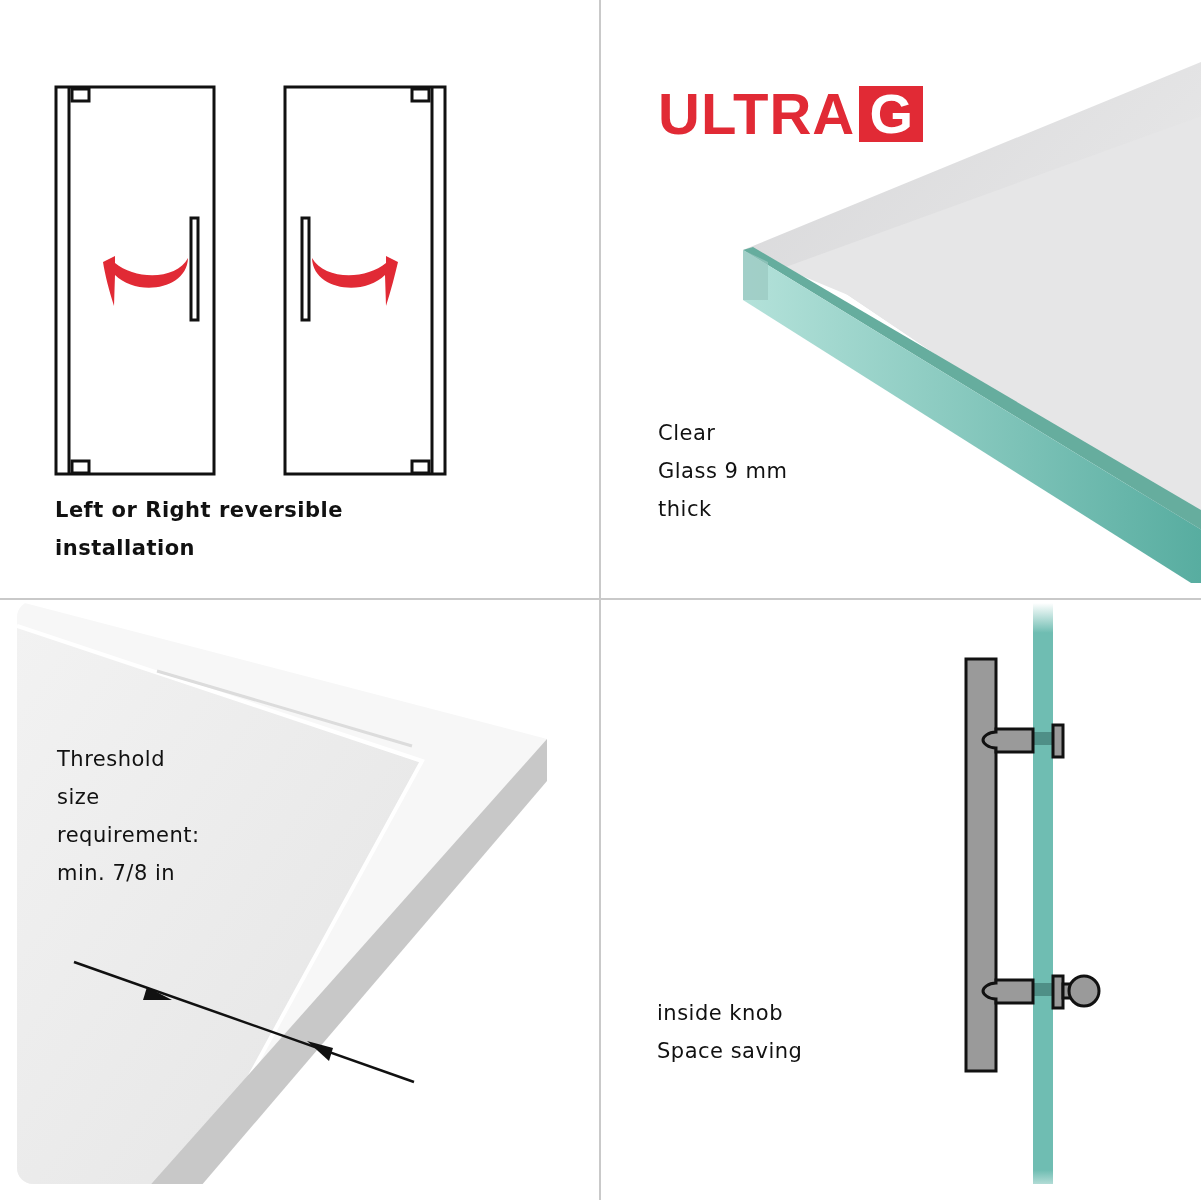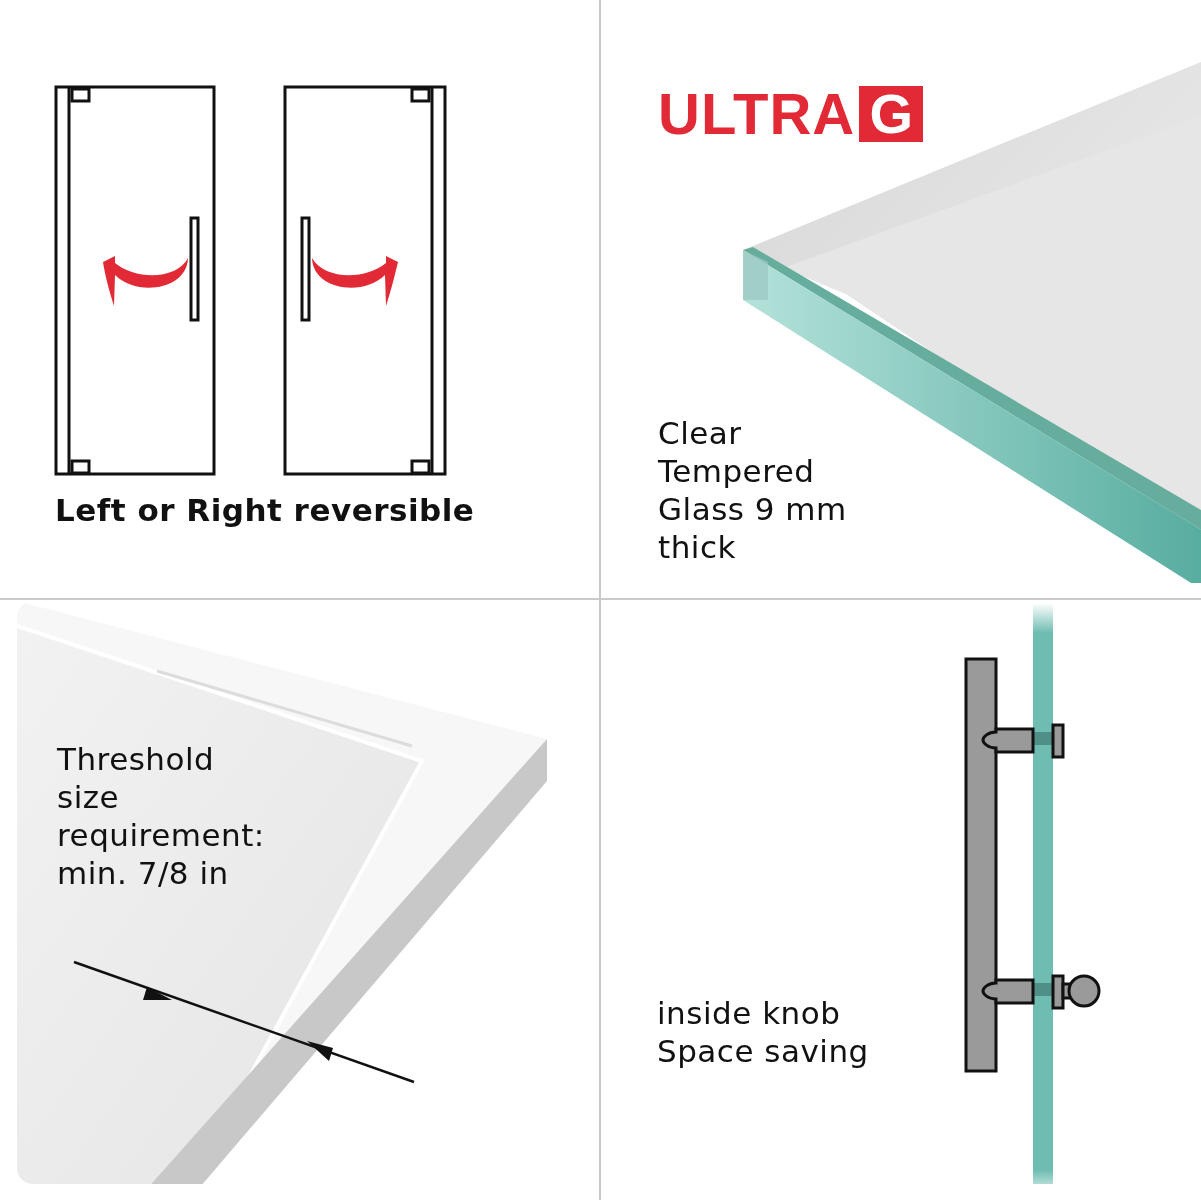--- a/index.html
+++ b/index.html
@@ -5,21 +5,21 @@
     * { box-sizing: border-box; margin: 0; padding: 0; }
     html, body { width: 1201px; height: 1200px; background: #ffffff; overflow: hidden; }
     body { position: relative; font-family: "DejaVu Sans", sans-serif; color: #111; }
     .quad { position: absolute; width: 600px; height: 583px; overflow: hidden; background: #fff; margin-left: 17px; }
     .q-tl { left: 0; top: 0; }
     .q-tr { left: 601px; top: 0; width: 600px; }
     .q-bl { left: 0; top: 601px; border-radius: 16px; }
     .q-br { left: 601px; top: 601px; width: 600px; }
     .divider-v { position: absolute; left: 599px; top: 0; width: 2px; height: 1200px; background: #c9c9c9; }
     .divider-h { position: absolute; left: 0; top: 598px; width: 1201px; height: 2px; background: #c9c9c9; }
-    .caption { position: absolute; font-size: 31px; line-height: 38px; font-weight: 500; letter-spacing: 0.5px; color: #111; }
+    .caption { position: absolute; font-size: 21px; line-height: 38px; font-weight: 500; letter-spacing: 0.5px; color: #111; }
     .caption span { display: block; white-space: nowrap; }
     svg { position: absolute; display: block; }
     .logo { position: absolute; left: 40px; top: 86px; height: 56px; display: flex; align-items: stretch; }
     .logo-text { font-family: "Liberation Sans", sans-serif; font-weight: 700; font-size: 58px; line-height: 56px; color: #e12a35; letter-spacing: 1px; }
     .logo-box { margin-left: 4px; width: 64px; background: #e12a35; color: #fff; font-family: "Liberation Sans", sans-serif; font-weight: 700; font-size: 56px; line-height: 56px; text-align: center; }
   </style>
 </head>
 <body>
 
 <div class="quad q-tl">
@@ -38,20 +38,21 @@
       <rect x="268" y="87" width="160" height="387"></rect>
       <line x1="415" y1="87" x2="415" y2="474"></line>
       <rect x="395" y="89" width="17" height="12"></rect>
       <rect x="395" y="461" width="17" height="12"></rect>
       <rect x="285" y="218" width="7" height="102"></rect>
     </g>
     <path fill="#e12a35" d="M295 258 C296 290 346 297 368 275 L369 306 C374 290 378 275 381 262 L369 256 L369 263 C349 280 307 280 295 258 Z"></path>
   </svg>
   <div class="caption" style="left:38px; top:491px;font-weight:bold;">
     <span>Left or Right reversible</span>
+    <span>installation</span>
   </div>
 </div>
 
 <div class="quad q-tr">
   <svg width="600" height="599">
     <defs>
       <linearGradient id="glassTop" x1="0" y1="0" x2="1" y2="1">
         <stop offset="0" stop-color="#d6d6d8"></stop>
         <stop offset="1" stop-color="#f1f1f1"></stop>
       </linearGradient>
@@ -68,21 +69,20 @@
 
     <polygon points="125,250 125,300 600,600 600,540" fill="url(#glassEdge)"></polygon>
     <polygon points="125,250 125,300 150,300 150,262" fill="#9ac7c0" opacity="0.7"></polygon>
   </svg>
   <div class="logo">
     <span class="logo-text">ULTRA</span>
     <span class="logo-box">G</span>
   </div>
   <div class="caption" style="left:40px; top:414px;">
     <span>Clear</span>
-    <span>Tempered</span>
     <span>Glass 9 mm</span>
     <span>thick</span>
   </div>
 </div>
 
 <div class="quad q-bl">
   <svg width="600" height="599">
     <defs>
       <linearGradient id="baseFloor" x1="0" y1="0" x2="1" y2="1">
         <stop offset="0" stop-color="#f2f2f2"></stop>

